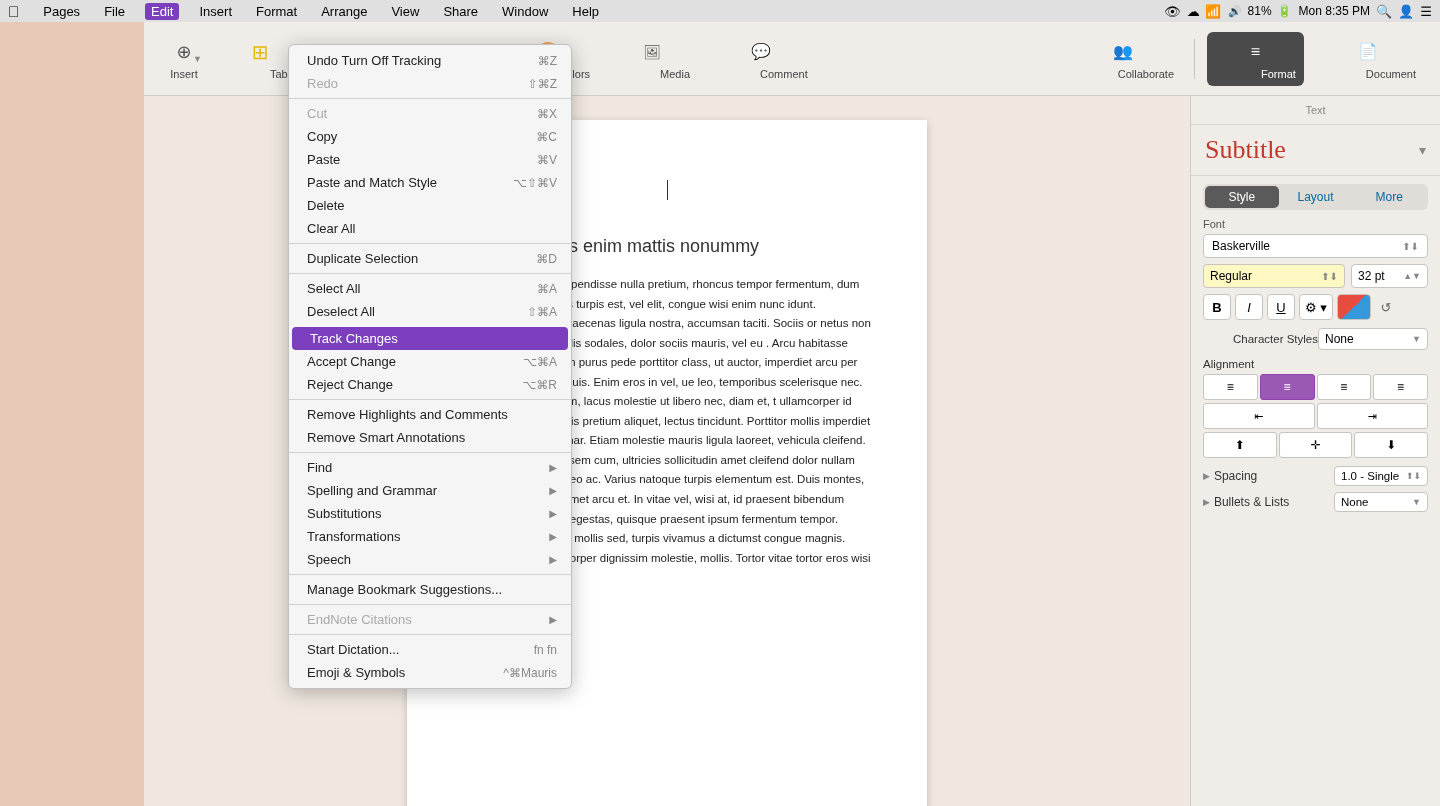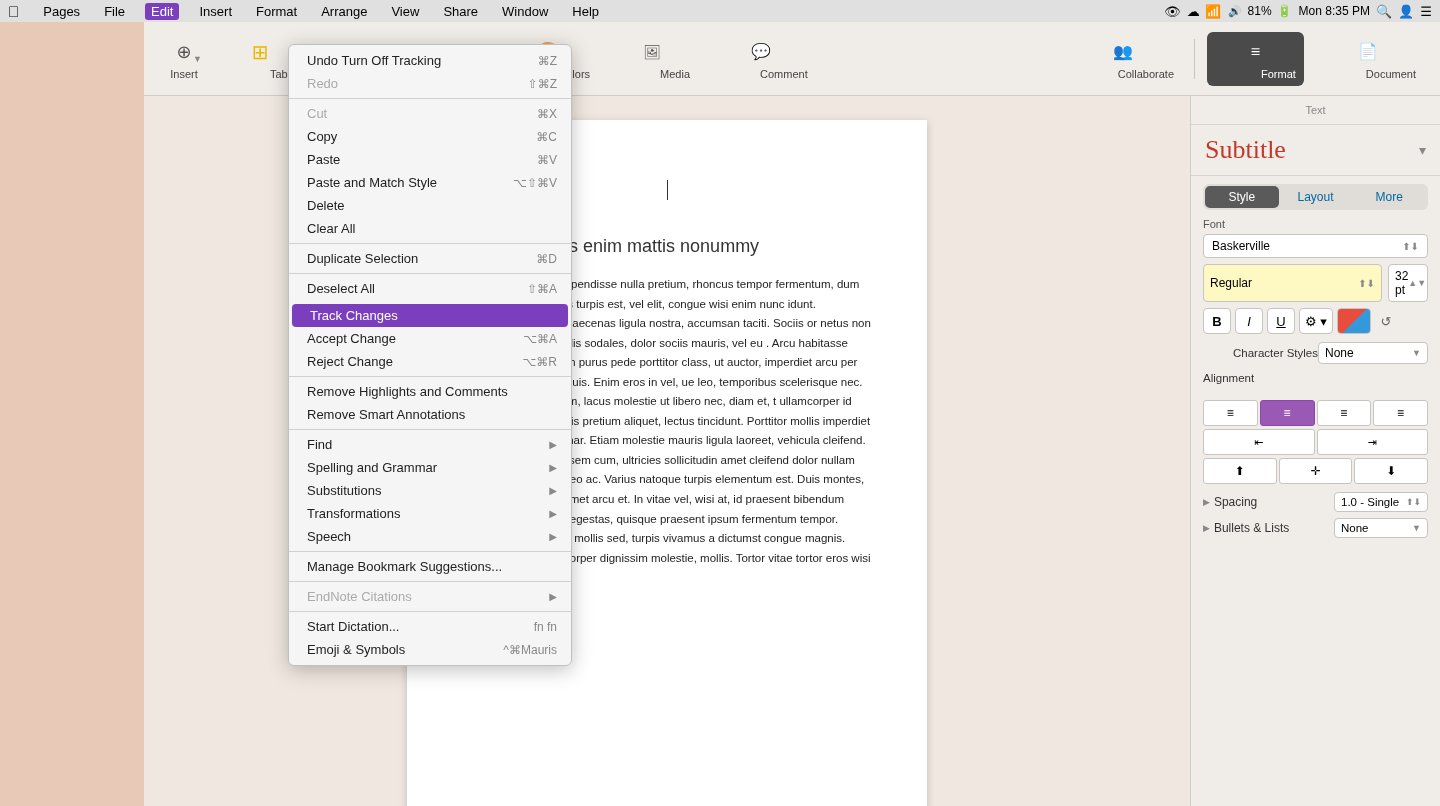--- a/index.html
+++ b/index.html
@@ -219,21 +219,21 @@
       border: 1px solid #c8c4c0;
       border-radius: 4px;
       background: #fef9c3;
       font-size: 12px;
       display: flex;
       align-items: center;
       justify-content: space-between;
       cursor: pointer;
     }
     .font-size-select {
-      width: 40px;
+      width: 77px;
       padding: 4px 6px;
       border: 1px solid #c8c4c0;
       border-radius: 4px;
       background: #fff;
       font-size: 12px;
       display: flex;
       align-items: center;
       justify-content: space-between;
       cursor: pointer;
     }
@@ -306,21 +306,21 @@
       background: #fff;
       font-size: 12px;
       display: flex;
       align-items: center;
       justify-content: space-between;
       cursor: pointer;
     }
     .alignment-section {
       margin: 0 12px 8px;
     }
-    .alignment-label { font-size: 11.5px; color: #333; margin-bottom: 16px; }
+    .alignment-label { font-size: 11.5px; color: #333; margin-bottom: 4px; }
     .align-row {
       display: flex;
       gap: 2px;
       margin-bottom: 3px;
     }
     .align-btn {
       flex: 1;
       height: 26px;
       border: 1px solid #c8c4c0;
       border-radius: 3px;
@@ -703,20 +703,24 @@
       <div class="menu-item">
         <span class="label">Clear All</span>
       </div>
       <div class="menu-separator"></div>
       <div class="menu-item">
         <span class="label">Duplicate Selection</span>
         <span class="shortcut">⌘D</span>
       </div>
       <div class="menu-separator"></div>
       <div class="menu-item">
+        <span class="label">Select All</span>
+        <span class="shortcut">⌘A</span>
+      </div>
+      <div class="menu-item">
         <span class="label">Deselect All</span>
         <span class="shortcut">⇧⌘A</span>
       </div>
       <div style="height: 4px;"></div>
       <div class="menu-item highlighted">
         <span class="label">Track Changes</span>
       </div>
       <div class="menu-item">
         <span class="label">Accept Change</span>
         <span class="shortcut">⌥⌘A</span>

